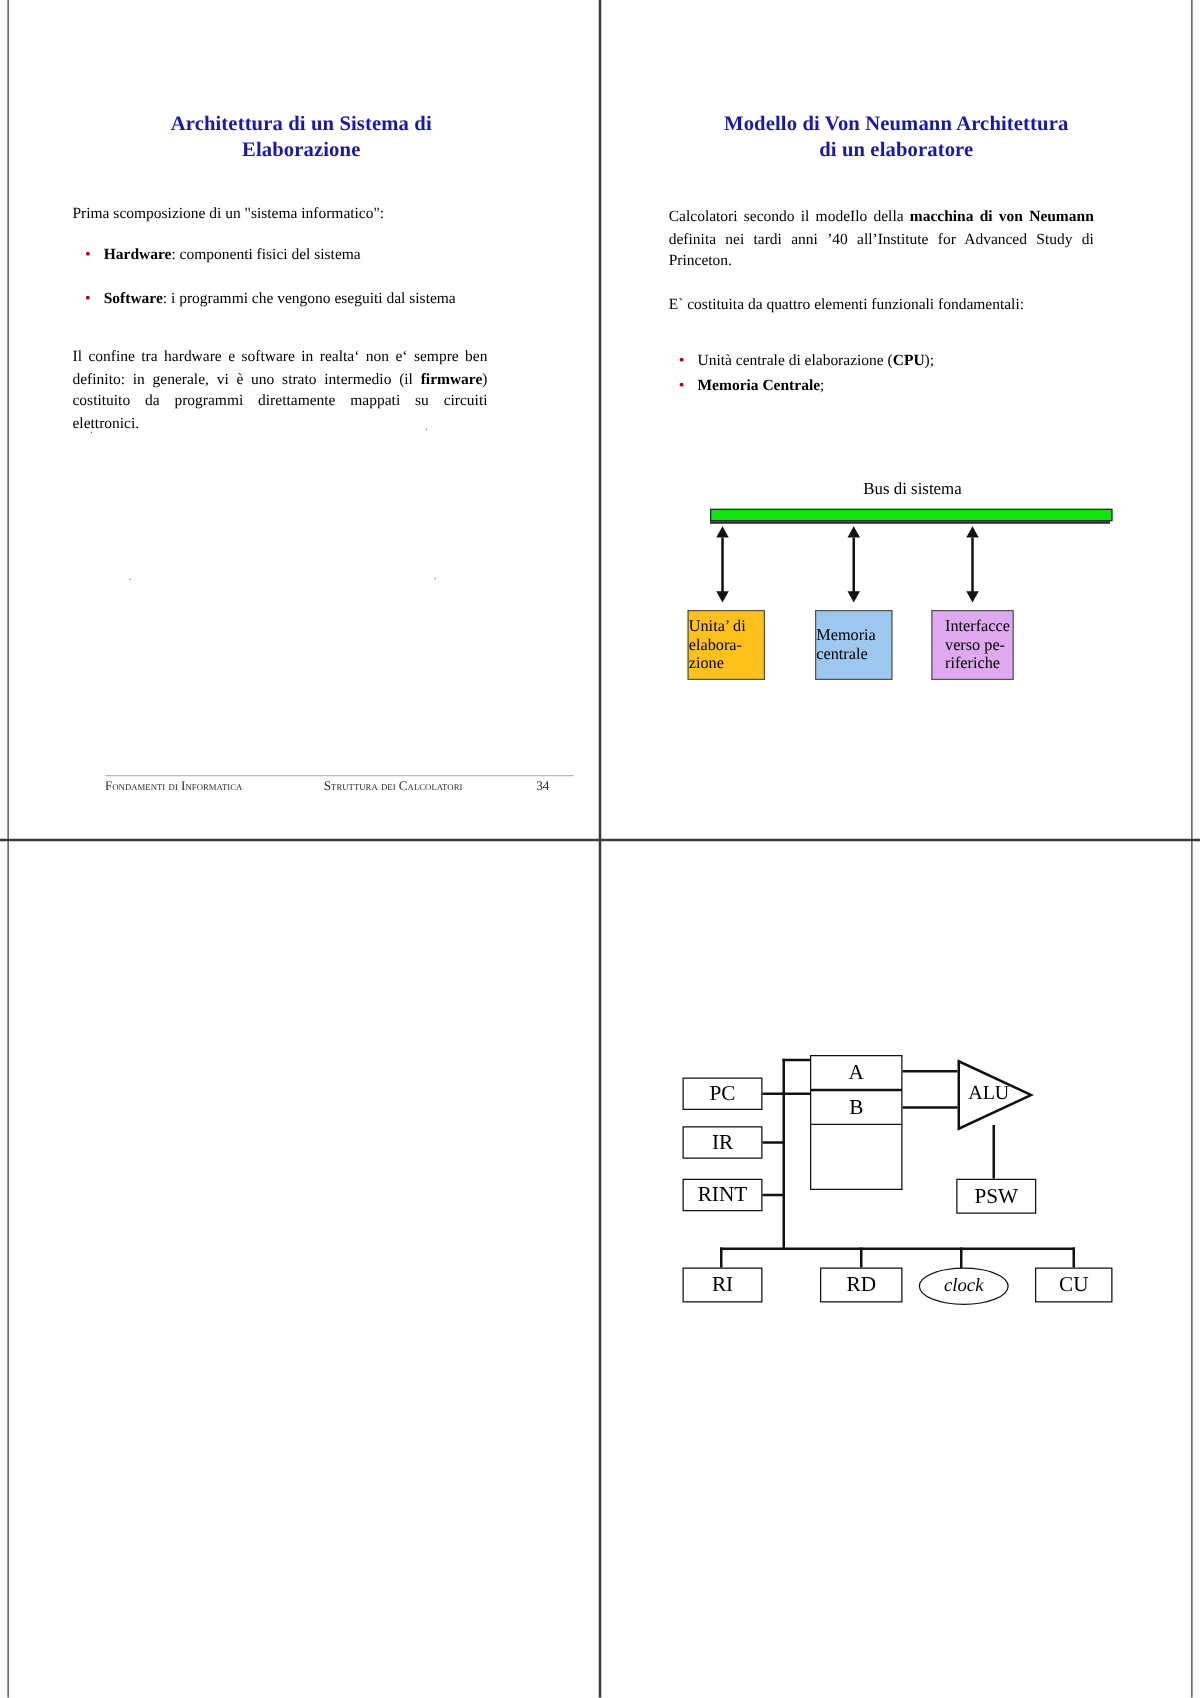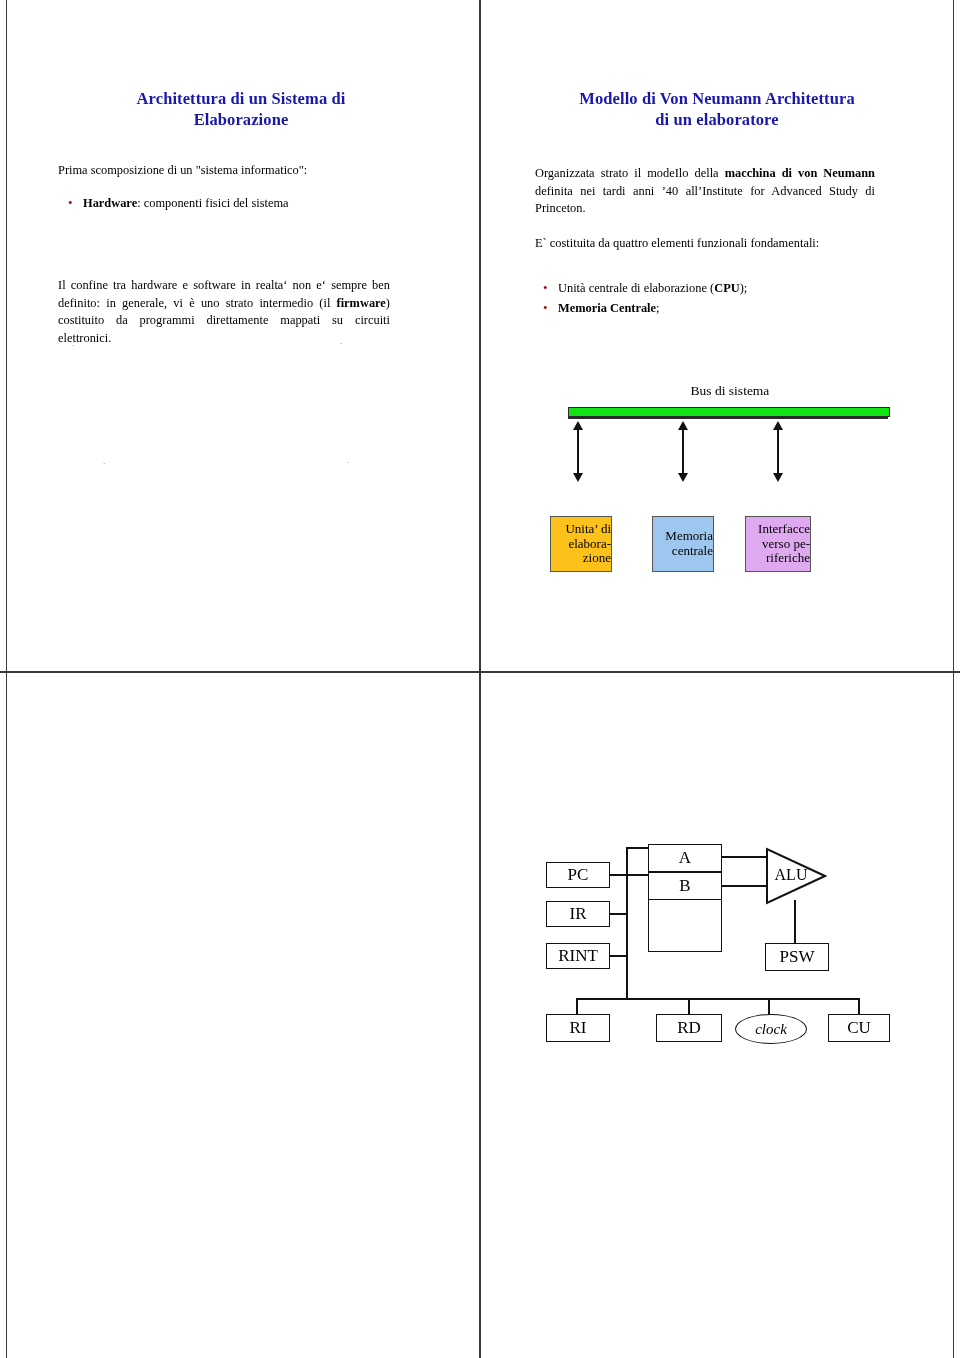--- a/index.html
+++ b/index.html
@@ -128,22 +128,22 @@
   #bus-diagram .conn {
     position:absolute; width:2px; background:#111;
   }
   #bus-diagram .ar-up, #bus-diagram .ar-dn {
     position:absolute; width:0; height:0;
     border-left:5px solid transparent; border-right:5px solid transparent;
   }
   #bus-diagram .ar-up { border-bottom:9px solid #111; }
   #bus-diagram .ar-dn { border-top:9px solid #111; }
   #bus-diagram .unit-box {
-    position:absolute; border:1px solid #555; text-align:right;
-    font-size:13px; line-height:1.12; padding-top:5px; box-sizing:border-box;margin-top:28px;
+    position:absolute; border:1px solid #555; text-align:left;
+    font-size:13px; line-height:1.12; padding-top:5px; box-sizing:border-box;
   }
   .ub-cpu { background:#fcc21b; }
   .ub-mem { background:#9dc7ef; }
   .ub-per { background:#dfa9f0; }
 
   
   #cpu-diagram { position:absolute; left:528px; top:838px; width:400px; height:215px; }
   #cpu-diagram .blk {
     position:absolute; border:1.5px solid #111; background:#fff;
     text-align:center; font-size:17px; box-sizing:border-box;
@@ -180,43 +180,51 @@
       <span>Architettura di un Sistema di</span><br>
       <span>Elaborazione</span>
     </div>
 
     <div class="body-text" style="left:52px; top:162px; width:372px;">Prima scomposizione di un "sistema informatico":</div>
 
     <div class="bullet-list" style="left:60px; top:195px; width:382px;">
       <div class="bullet-row" style="margin-bottom:17px;">
         <b>Hardware</b><span>:  componenti fisici del sistema</span>
       </div>
+      <div class="bullet-row">
+        <b>Software</b><span>: i programmi che vengono eseguiti dal sistema</span>
+      </div>
     </div>
 
     <div class="body-text" style="left:52px; top:277px; width:332px;">
       <span>Il confine tra hardware e software in realta‘ non e‘ sempre ben definito: in generale, vi è uno strato intermedio (il </span><b>firmware</b><span>) costituito da programmi direttamente mappati su circuiti elettronici.</span>
     </div>
 
     <div class="tick" style="left:66px; top:338px;">.</div>
     <div class="tick" style="left:334px; top:336px;">.</div>
     <div class="tick" style="left:97px; top:456px;">.</div>
     <div class="tick" style="left:341px; top:455px;">.</div>
 
 
+    <div class="footer footer-tl">
+      <span class="f-left">Fondamenti di Informatica</span>
+      <span class="f-mid">Struttura dei Calcolatori</span>
+      <span class="f-num">34</span>
+    </div>
   </div>
 
   <div class="slide slide-tr">
 
     <div class="slide-title title-tr">
       <span>Modello di Von Neumann Architettura</span><br>
       <span>di un elaboratore</span>
     </div>
 
     <div class="body-text" style="left:54px; top:165px; width:340px;">
-      <span>Organizzata strato il modeIlo della </span><b>macchina di von Neumann</b><span> definita nei tardi anni ’40 all’Institute for Advanced Study di Princeton.</span>
+      <span>Calcolatori secondo il modeIlo della </span><b>macchina di von Neumann</b><span> definita nei tardi anni ’40 all’Institute for Advanced Study di Princeton.</span>
     </div>
 
     <div class="body-text" style="left:54px; top:235px; width:360px; text-align:left;">E` costituita da quattro elementi funzionali fondamentali:</div>
 
     <div class="bullet-list" style="left:60px; top:280px; width:370px;">
       <div class="bullet-row" style="text-align:left;">
         <span>Unità centrale di elaborazione (</span><b>CPU</b><span>);</span>
       </div>
       <div class="bullet-row" style="text-align:left;">
         <b>Memoria Centrale</b><span>;</span>

